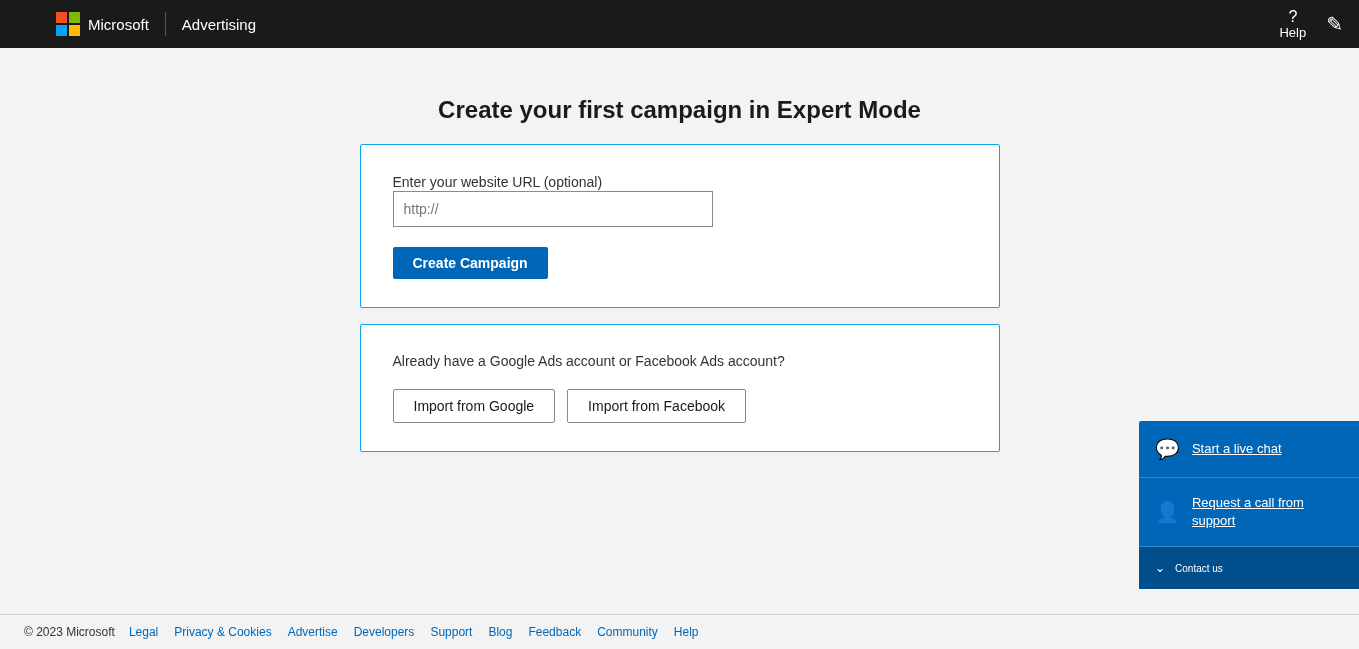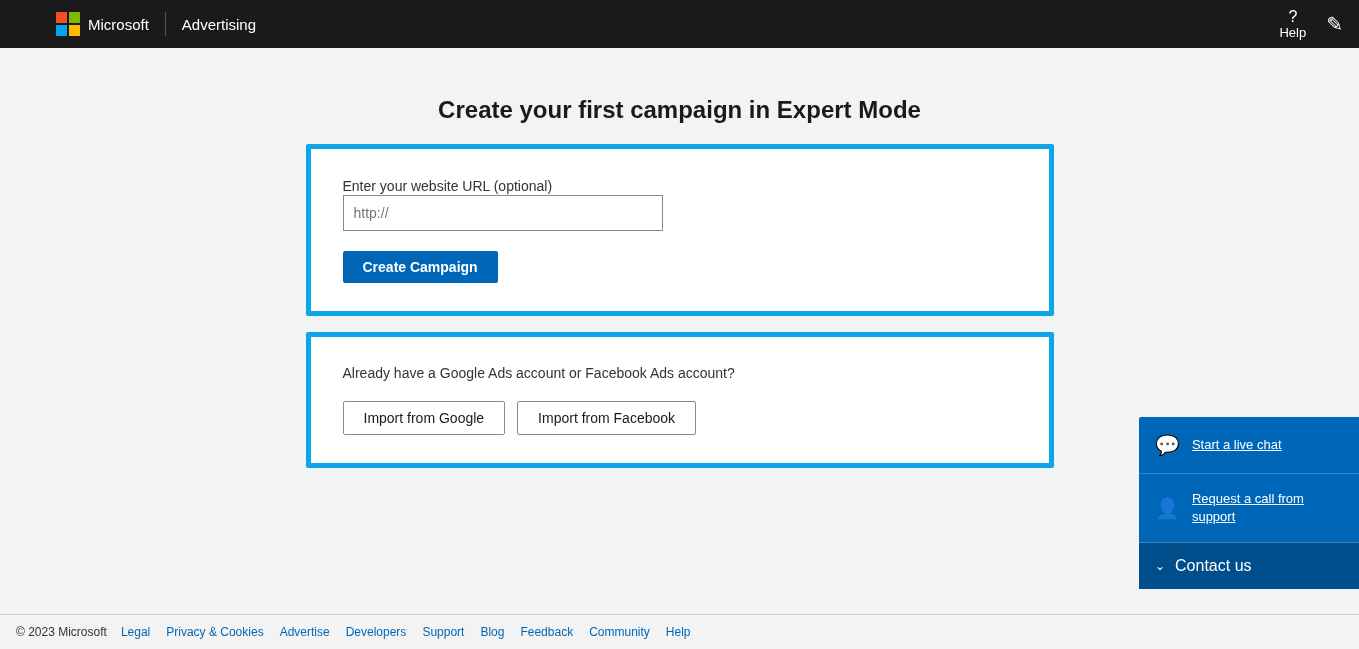--- a/index.html
+++ b/index.html
@@ -93,24 +93,24 @@
       margin-bottom: 28px;
     }
     .page-subtitle a {
       color: #0067b8;
       text-decoration: underline;
       cursor: pointer;
     }
 
     .card {
       background: white;
-      border: 5px solid #0ea5e9;
+      border: 1px solid #0ea5e9;
       border-radius: 2px;
       padding: 28px 32px;
-      width: 748px;
+      width: 640px;
       max-width: 100%;
       margin-bottom: 16px;
     }
     .card-label {
       font-size: 14px;
       color: #333;
       margin-bottom: 10px;
     }
     .url-input {
       width: 320px;
@@ -185,32 +185,32 @@
     }
     .support-contact {
       background: #004e8c;
       display: flex;
       align-items: center;
       gap: 10px;
       padding: 14px 16px;
       cursor: pointer;
     }
     .support-contact-label {
-      font-size: 16px;
+      font-size: 10px;
       color: white;
     }
     .chevron-icon {
       font-size: 12px;
     }
 
     
     .footer {
       background: #f3f3f3;
       border-top: 1px solid #d1d1d1;
-      padding: 10px 16px;
+      padding: 10px 24px;
       display: flex;
       align-items: center;
       gap: 4px;
       font-size: 12px;
       color: #333;
       flex-wrap: wrap;
     }
     .footer a {
       color: #0067b8;
       text-decoration: none;

